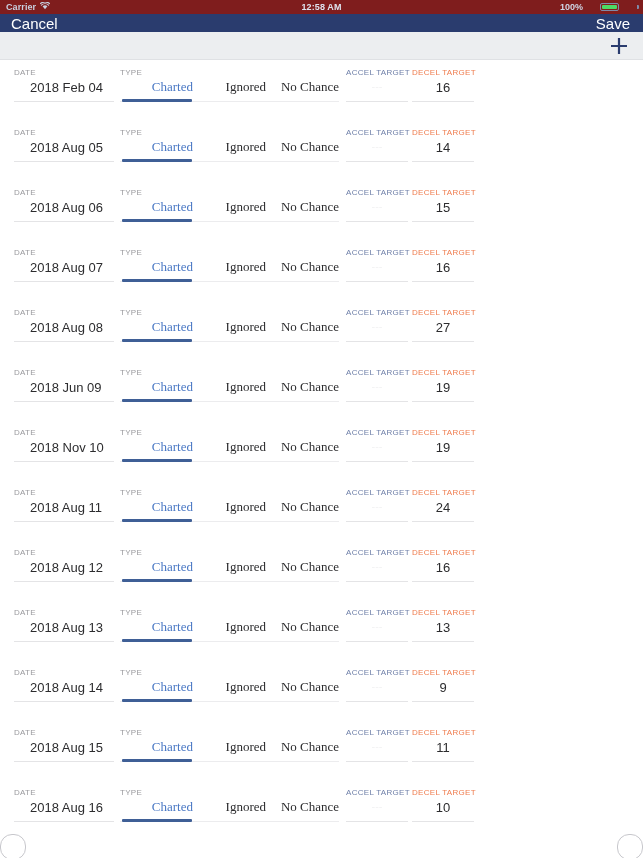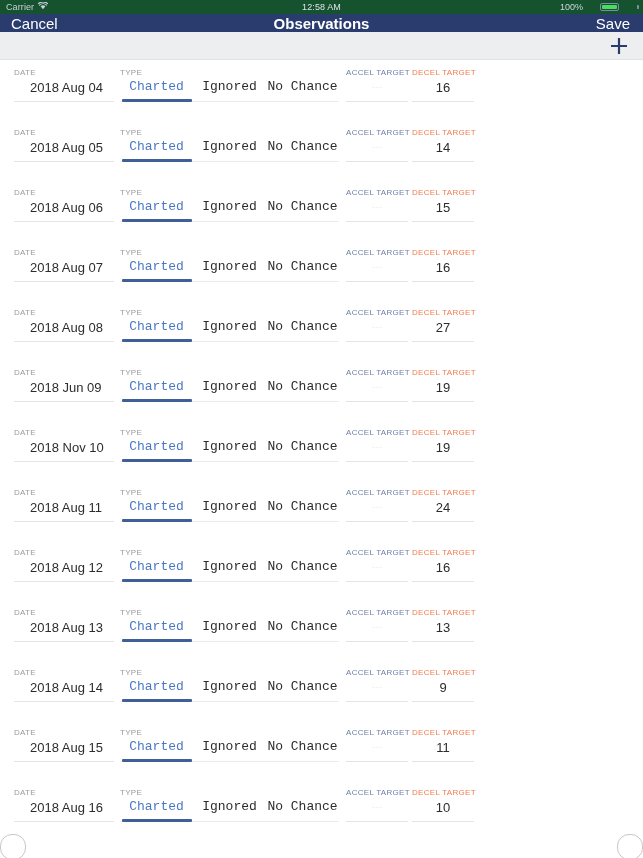--- a/index.html
+++ b/index.html
@@ -15,24 +15,25 @@
     position:relative;
     width:643px; height:858px;
     background:#ffffff;
     overflow:hidden;
   }
 
   
   .statusbar {
     position:relative;
     height:14px;
-    background:#14532d;
+    background:#7f1d1d;
     color:#d8dde9;
     font-size:9px;
     line-height:14px;
+    font-weight:bold;
   }
   .sb-left {
     position:absolute; left:6px; top:0;
     display:flex; align-items:center; gap:4px;
     height:14px;
   }
   .sb-carrier { font-size:9px; letter-spacing:.1px; color:#c9d0e0; }
   .wifi-icon { display:block; }
   .sb-center {
     position:absolute; left:0; right:0; top:0;
@@ -151,25 +152,25 @@
   .c-type { left:120px; width:219px; }
   .c-type .cell-label { left:0; }
   .seg {
     position:absolute;
     top:19px;
     display:flex;
     width:219px;
   }
   .seg-item {
     flex:1;
-    text-align:center;
+    text-align:right;
     font-size:13px;
     color:#2c2c2e;
     background:none; border:none;
-    font-family:Liberation Mono, monospace;
+    font-family:Liberation Serif, serif;
     cursor:pointer;
     padding:0;
     white-space:nowrap;
   }
   .seg-item.active { color:#4a78c4; }
   .c-type .seg-track {
     position:absolute;
     top:41px; left:0;
     width:219px; height:1px;
     background:#ececee;
@@ -238,40 +239,39 @@
       <span class="sb-batt-pct">100%</span>
       <span class="batt-shell">
           <span class="batt-fill"></span>
         </span>
       <span class="batt-cap"></span>
     </div>
   </div>
 
   <div class="navbar">
     <button class="nav-btn nav-cancel">Cancel</button>
-    <div class="nav-title">Observations</div>
     <button class="nav-btn nav-save">Save</button>
   </div>
 
   <div class="toolbar">
     <button class="add-btn">
       <span>
         <svg width="24" height="24" viewBox="0 0 24 24">
           <path d="M12 4 V20 M4 12 H20" stroke="#2a3c6e" stroke-width="2.2" stroke-linecap="butt"></path>
         </svg>
       </span>
     </button>
   </div>
 
   <div class="list" id="list">
   <div class="row">
 
     <div class="cell c-date">
       <span class="cell-label">DATE</span>
-      <span class="cell-value">2018 Aug 04</span>
+      <span class="cell-value">2018 Feb 04</span>
       <span class="cell-rule"></span>
     </div>
 
     <div class="cell c-type">
       <span class="cell-label">TYPE</span>
       <div class="seg">
             <button class="seg-item active">Charted</button>
             <button class="seg-item">Ignored</button>
             <button class="seg-item">No Chance</button>
           </div>

